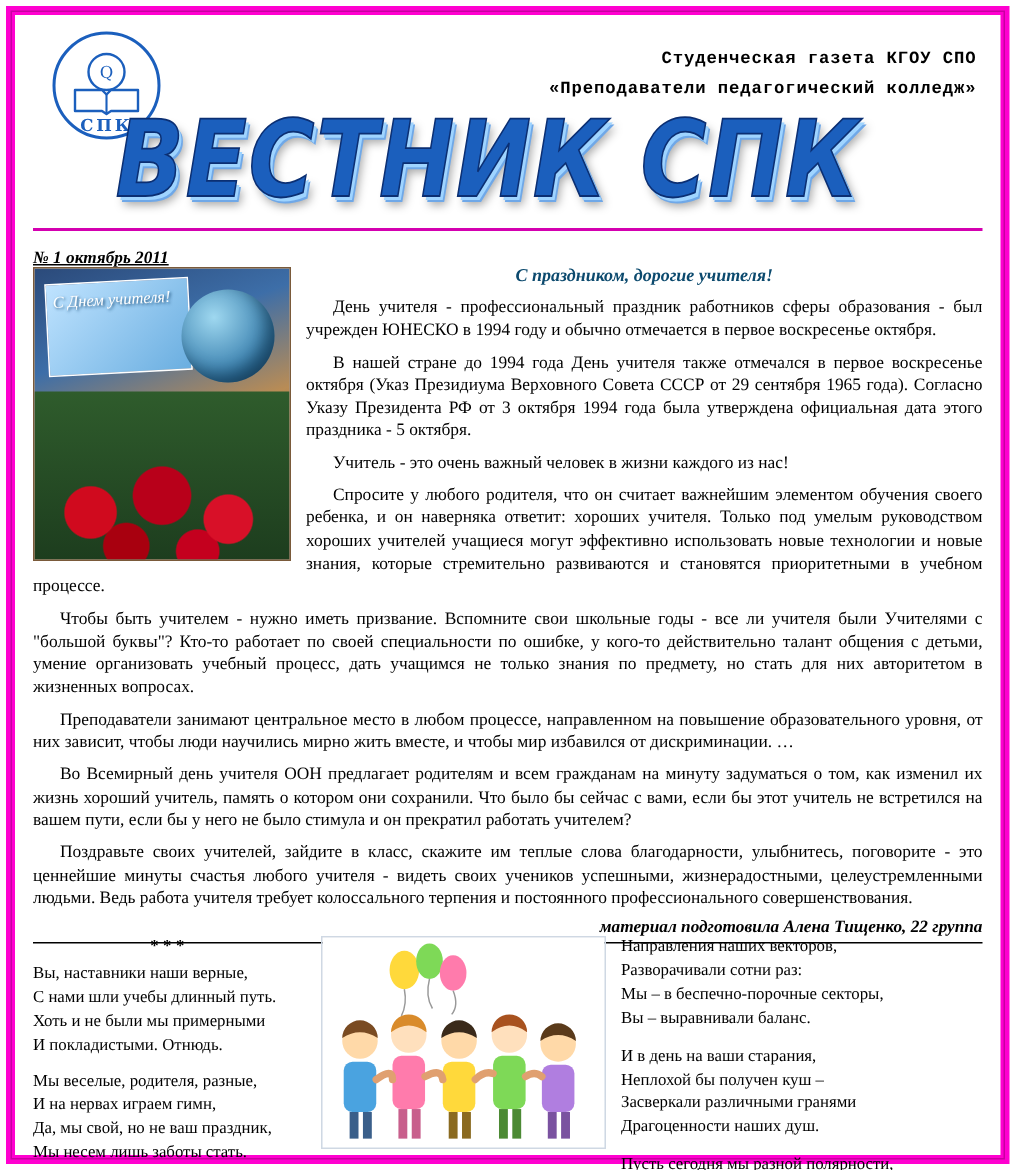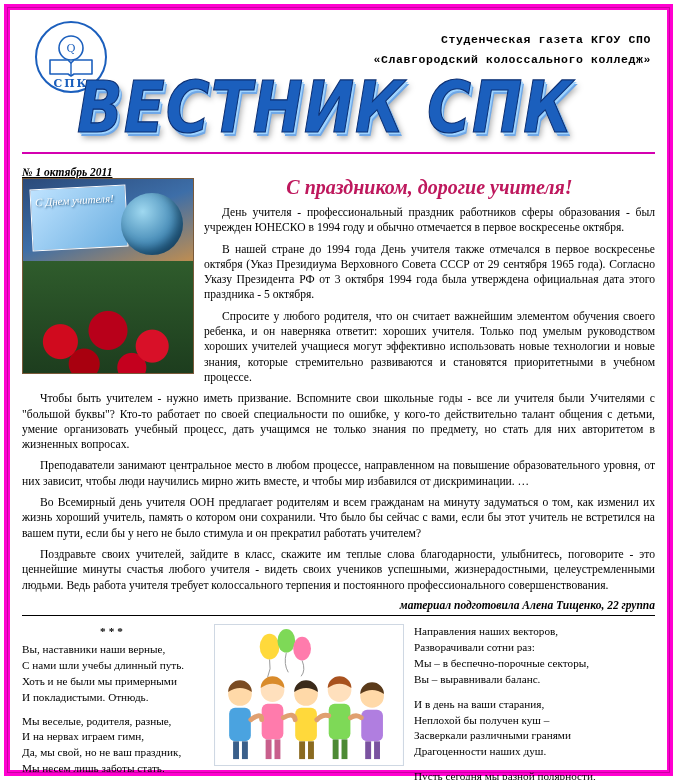--- a/index.html
+++ b/index.html
@@ -99,24 +99,24 @@
   }
 
   
   .article {
     position: absolute;
     top: 160px;
     left: 0; right: 0;
   }
   .article-title {
     text-align: center;
-    font-size: 20px;
-    font-weight: bold;
-    font-style: italic;
-    color: #be185d;
+    font-size: 12px;
+    font-weight: bold;
+    font-style: italic;
+    color: #0c4a6e;
     margin-left: 180px;
     margin-bottom: 6px;
   }
   .photo {
     float: left;
     width: 172px;
     height: 196px;
     margin: 2px 10px 4px 0;
     border: 1px solid #7a5a3a;
     background: linear-gradient(160deg,#2b4a7a 0%, #3d6ea8 28%, #b98c55 55%, #6b3f22 100%);
@@ -225,21 +225,21 @@
           <circle cx="37" cy="28" r="12" fill="#ffffff" stroke="#1b5fbd" stroke-width="1.6"></circle>
           <text x="37" y="32" font-family="DejaVu Serif, serif" font-size="11" fill="#1b5fbd" text-anchor="middle">Q</text>
           <path d="M16 40 h18 l3 3 h0 l3 -3 h18 v14 h-18 l-3 2 l-3 -2 h-18 z" fill="#ffffff" stroke="#1b5fbd" stroke-width="1.6" stroke-linejoin="round"></path>
           <line x1="37" y1="43" x2="37" y2="56" stroke="#1b5fbd" stroke-width="1.4"></line>
           <text x="37" y="67" font-family="DejaVu Serif, serif" font-size="11" font-weight="bold" fill="#1b5fbd" text-anchor="middle" letter-spacing="2">СПК</text>
         </svg>
       </div>
 
       <div class="paper-info">
         <div>Студенческая газета КГОУ СПО</div>
-        <div>«Славгородский колоссального колледж»</div>
+        <div>«Преподаватели педагогический колледж»</div>
       </div>
 
       <div class="wordmark-wrap">
         <div class="wordmark">ВЕСТНИК СПК</div>
       </div>
 
       <div class="rule-top"></div>
     </div>
 
     <div class="issue-line">№ 1 октябрь 2011</div>
@@ -249,20 +249,21 @@
       <div class="photo">
         <div class="card">С Днем учителя!</div>
         <div class="globe"></div>
         <div class="roses"></div>
       </div>
 
       <div class="article-title">С праздником, дорогие учителя!</div>
 
       <p>День учителя - профессиональный праздник работников сферы образования - был учрежден ЮНЕСКО в 1994 году и обычно отмечается в первое воскресенье октября.</p>
       <p>В нашей стране до 1994 года День учителя также отмечался в первое воскресенье октября (Указ Президиума Верховного Совета СССР от 29 сентября 1965 года). Согласно Указу Президента РФ от 3 октября 1994 года была утверждена официальная дата этого праздника - 5 октября.</p>
+      <p>Учитель - это очень важный человек в жизни каждого из нас!</p>
       <p>Спросите у любого родителя, что он считает важнейшим элементом обучения своего ребенка, и он наверняка ответит: хороших учителя. Только под умелым руководством хороших учителей учащиеся могут эффективно использовать новые технологии и новые знания, которые стремительно развиваются и становятся приоритетными в учебном процессе.</p>
       <p>Чтобы быть учителем - нужно иметь призвание. Вспомните свои школьные годы - все ли учителя были Учителями с "большой буквы"? Кто-то работает по своей специальности по ошибке, у кого-то действительно талант общения с детьми, умение организовать учебный процесс, дать учащимся не только знания по предмету, но стать для них авторитетом в жизненных вопросах.</p>
       <p>Преподаватели занимают центральное место в любом процессе, направленном на повышение образовательного уровня, от них зависит, чтобы люди научились мирно жить вместе, и чтобы мир избавился от дискриминации. …</p>
       <p>Во Всемирный день учителя  ООН предлагает родителям и всем гражданам на минуту задуматься о том, как изменил их жизнь хороший учитель, память о котором они сохранили. Что было бы сейчас с вами, если бы этот учитель не встретился на вашем пути, если бы у него не было стимула и он прекратил работать учителем?</p>
       <p>Поздравьте своих учителей, зайдите в класс, скажите им теплые слова благодарности, улыбнитесь, поговорите - это ценнейшие минуты счастья любого учителя - видеть своих учеников успешными, жизнерадостными, целеустремленными людьми. Ведь работа учителя требует колоссального терпения и постоянного профессионального совершенствования.</p>
 
       <div class="signature">материал подготовила Алена Тищенко, 22 группа</div>
       <div class="rule-mid"></div>
     </div>
 

